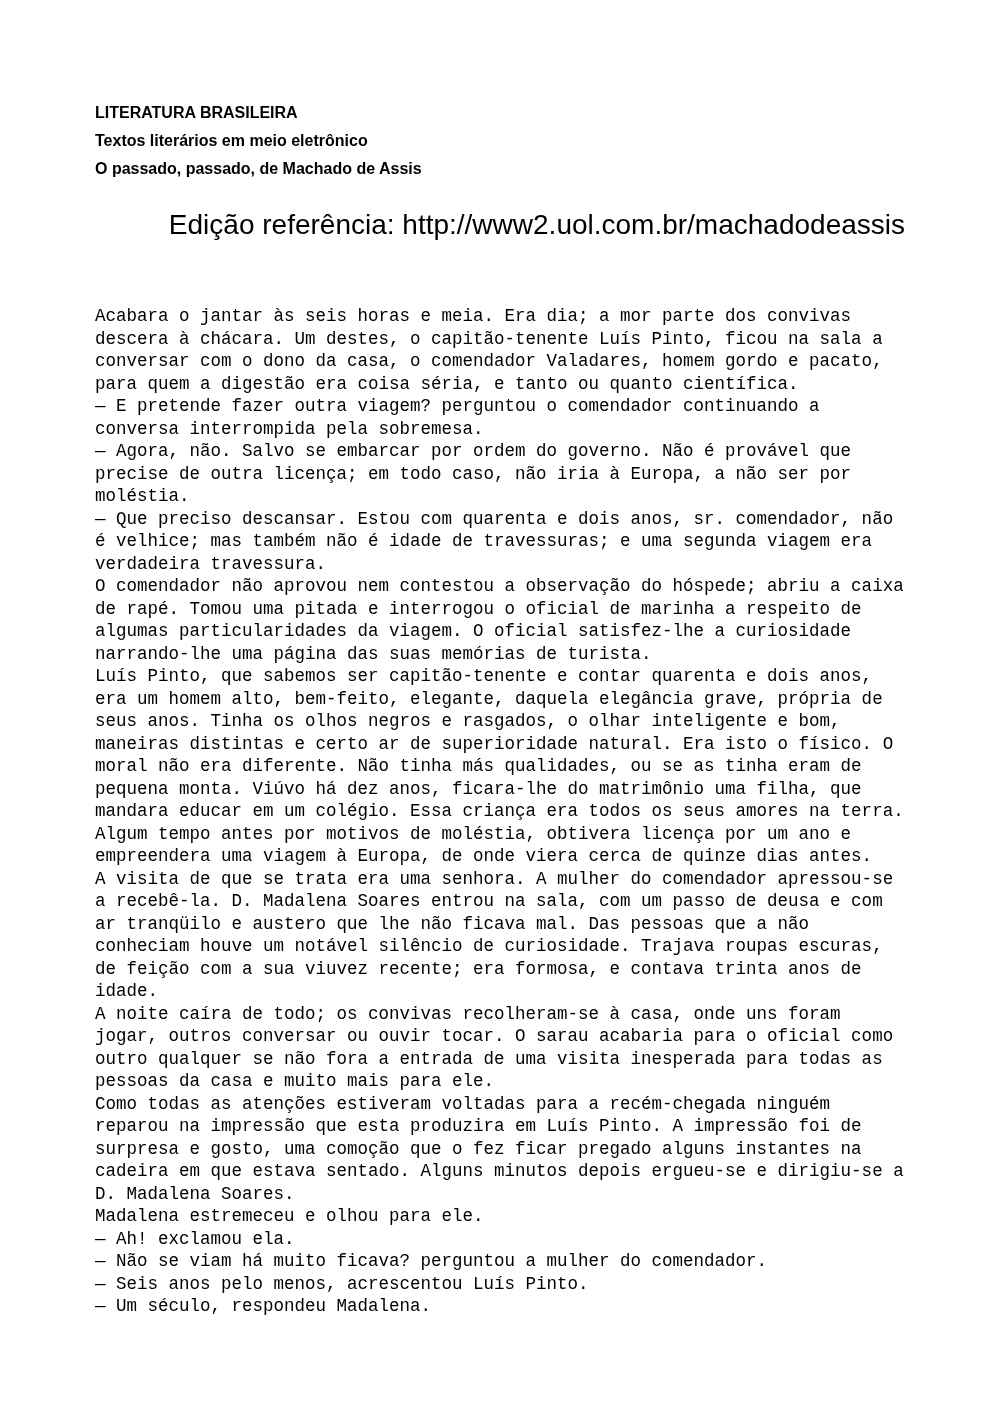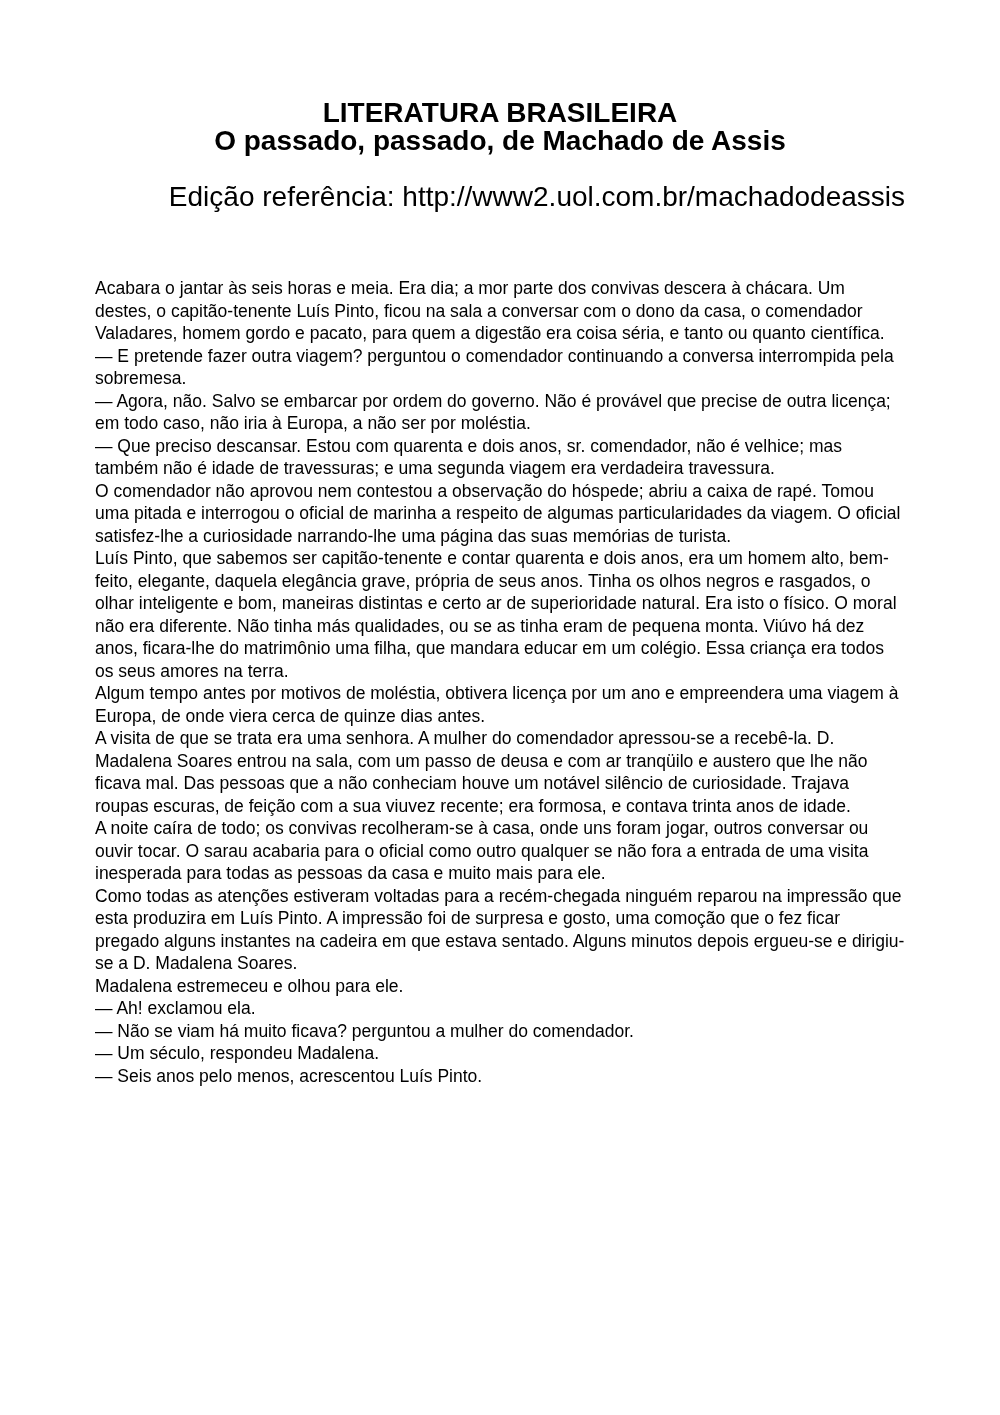--- a/index.html
+++ b/index.html
@@ -12,23 +12,22 @@
     width: 1000px;
     height: 1415px;
     background: #ffffff;
     color: #000000;
     font-family: "Liberation Sans", "DejaVu Sans", sans-serif;
     overflow: hidden;
     box-sizing: border-box;
     padding: 99px 95px 0 95px;
   }
   .doc-header {
-    text-align: center;
     font-weight: bold;
-    font-size: 28px;
+    font-size: 16px;
     line-height: 28px;
   }
   .doc-header div {
     white-space: nowrap;
   }
   .doc-reference {
     margin-top: 28px;
     text-align: right;
     font-size: 28px;
     line-height: 28px;
@@ -36,29 +35,31 @@
   }
   .doc-body {
     margin-top: 66px;
     font-size: 17.5px;
     line-height: 22.5px;
     text-align: left;
   }
   .doc-body p {
     margin: 0;
     padding: 0;
+    font-family: Liberation Mono, monospace;
   }
 </style>
 </head>
 <body>
 
 <div class="page">
 
   <div class="doc-header">
     <div>LITERATURA BRASILEIRA</div>
+    <div>Textos literários em meio eletrônico</div>
     <div>O passado, passado, de Machado de Assis</div>
   </div>
 
   <div class="doc-reference">
     <div>Edição referência: http://www2.uol.com.br/machadodeassis</div>
   </div>
 
   <div class="doc-body">
     <p>Acabara o jantar às seis horas e meia. Era dia; a mor parte dos convivas descera à chácara. Um destes, o capitão-tenente Luís Pinto, ficou na sala a conversar com o dono da casa, o comendador Valadares, homem gordo e pacato, para quem a digestão era coisa séria, e tanto ou quanto científica.</p>
     <p>— E pretende fazer outra viagem? perguntou o comendador continuando a conversa interrompida pela sobremesa.</p>
@@ -66,17 +67,17 @@
     <p>— Que preciso descansar. Estou com quarenta e dois anos, sr. comendador, não é velhice; mas também não é idade de travessuras; e uma segunda viagem era verdadeira travessura.</p>
     <p>O comendador não aprovou nem contestou a observação do hóspede; abriu a caixa de rapé. Tomou uma pitada e interrogou o oficial de marinha a respeito de algumas particularidades da viagem. O oficial satisfez-lhe a curiosidade narrando-lhe uma página das suas memórias de turista.</p>
     <p>Luís Pinto, que sabemos ser capitão-tenente e contar quarenta e dois anos, era um homem alto, bem-feito, elegante, daquela elegância grave, própria de seus anos. Tinha os olhos negros e rasgados, o olhar inteligente e bom, maneiras distintas e certo ar de superioridade natural. Era isto o físico. O moral não era diferente. Não tinha más qualidades, ou se as tinha eram de pequena monta. Viúvo há dez anos, ficara-lhe do matrimônio uma filha, que mandara educar em um colégio. Essa criança era todos os seus amores na terra.</p>
     <p>Algum tempo antes por motivos de moléstia, obtivera licença por um ano e empreendera uma viagem à Europa, de onde viera cerca de quinze dias antes.</p>
     <p>A visita de que se trata era uma senhora. A mulher do comendador apressou-se a recebê-la. D. Madalena Soares entrou na sala, com um passo de deusa e com ar tranqüilo e austero que lhe não ficava mal. Das pessoas que a não conheciam houve um notável silêncio de curiosidade. Trajava roupas escuras, de feição com a sua viuvez recente; era formosa, e contava trinta anos de idade.</p>
     <p>A noite caíra de todo; os convivas recolheram-se à casa, onde uns foram jogar, outros conversar ou ouvir tocar. O sarau acabaria para o oficial como outro qualquer se não fora a entrada de uma visita inesperada para todas as pessoas da casa e muito mais para ele.</p>
     <p>Como todas as atenções estiveram voltadas para a recém-chegada ninguém reparou na impressão que esta produzira em Luís Pinto. A impressão foi de surpresa e gosto, uma comoção que o fez ficar pregado alguns instantes na cadeira em que estava sentado. Alguns minutos depois ergueu-se e dirigiu-se a D. Madalena Soares.</p>
     <p>Madalena estremeceu e olhou para ele.</p>
     <p>— Ah! exclamou ela.</p>
     <p>— Não se viam há muito ficava? perguntou a mulher do comendador.</p>
+    <p>— Seis anos pelo menos, acrescentou Luís Pinto.</p>
     <p>— Um século, respondeu Madalena.</p>
-    <p>— Seis anos pelo menos, acrescentou Luís Pinto.</p>
   </div>
 
 </div>
 
 </body></html>

